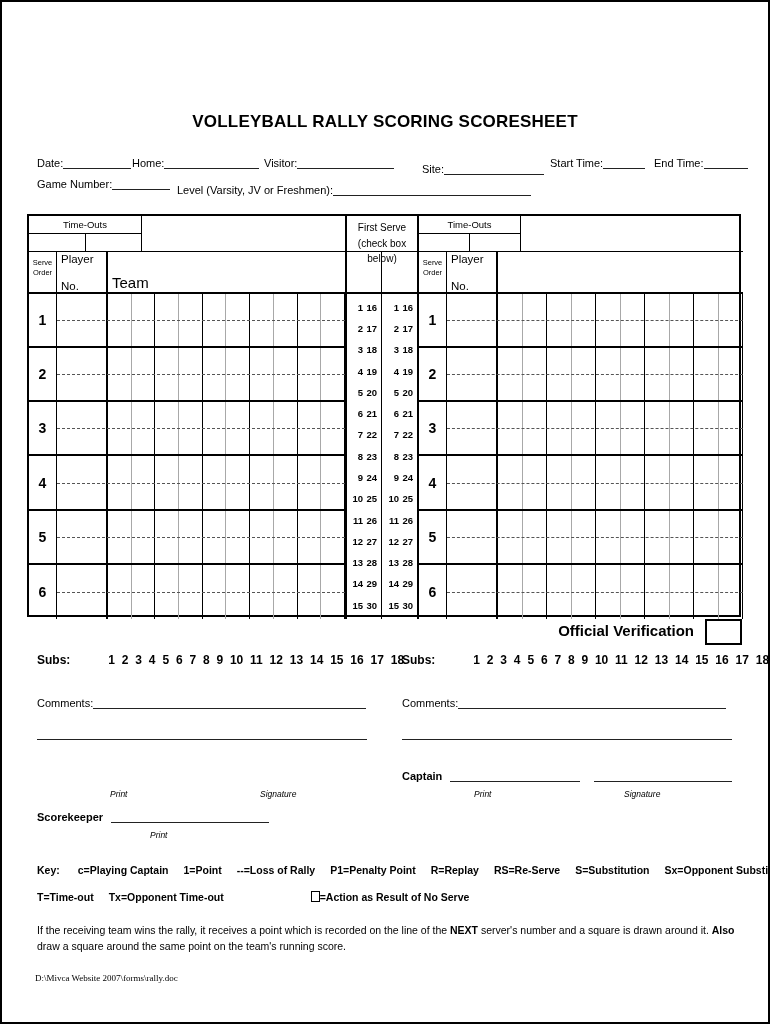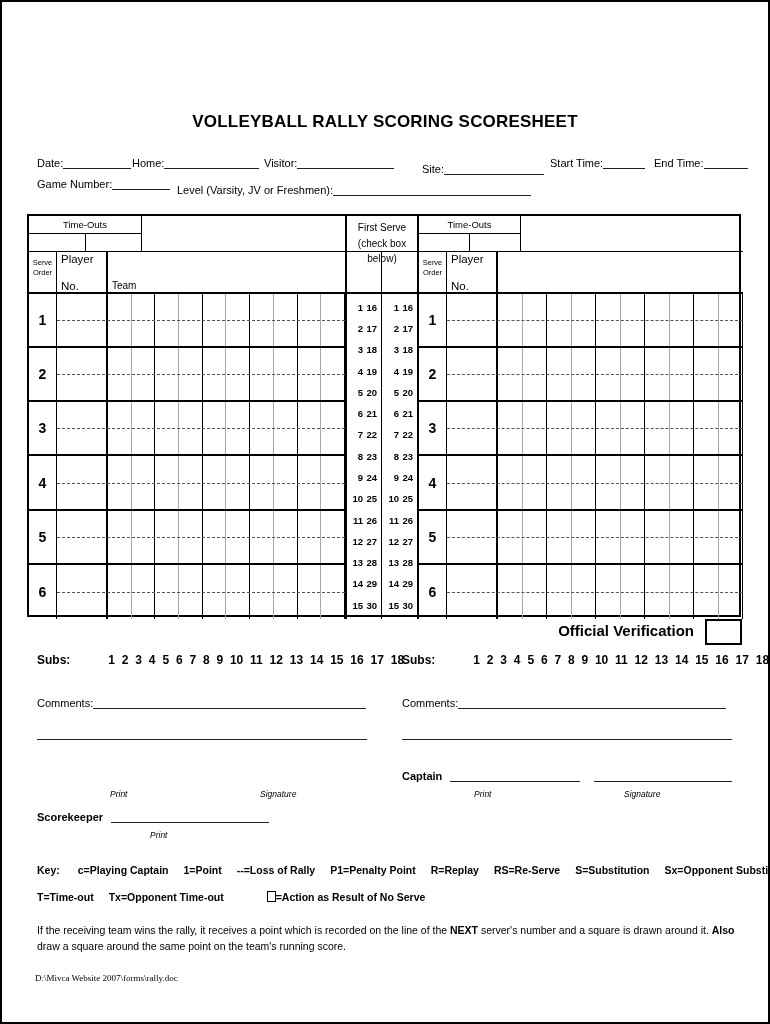--- a/index.html
+++ b/index.html
@@ -98,21 +98,21 @@
     <div class="hb" style="left:0;top:35px;width:714px;height:0;border-top:1px solid #000"></div>
 
     <div class="hb" style="left:0;top:35px;width:28px;height:43px;border-right:1px solid #000;font-size:7.5px;text-align:center;padding-top:7px;line-height:1.35">
       <div>Serve</div>
       <div>Order</div>
     </div>
     <div class="hb" style="left:28px;top:35px;width:51px;height:43px;border-right:2px solid #000;font-size:11.5px;padding:2px 0 2px 4px;display:flex;flex-direction:column;justify-content:space-between">
       <div>Player</div>
       <div>No.</div>
     </div>
-    <div class="hb" style="left:79px;top:35px;width:237px;height:43px;font-size:10px;display:flex;align-items:flex-end;padding:16px 0 3px 4px">Team</div>
+    <div class="hb" style="left:79px;top:35px;width:237px;height:43px;font-size:15px;display:flex;align-items:flex-end;padding:16px 0 3px 4px">Team</div>
 
     <div class="hb" style="left:316px;top:35px;width:37px;height:43px;border-left:2px solid #000;border-right:1px solid #000"></div>
     <div class="hb" style="left:353px;top:35px;width:37px;height:43px;border-right:2px solid #000"></div>
 
     <div class="hb" style="left:390px;top:35px;width:28px;height:43px;border-right:1px solid #000;font-size:7.5px;text-align:center;padding-top:7px;line-height:1.35">
       <div>Serve</div>
       <div>Order</div>
     </div>
     <div class="hb" style="left:418px;top:35px;width:51px;height:43px;border-right:2px solid #000;font-size:11.5px;padding:2px 0 2px 4px;display:flex;flex-direction:column;justify-content:space-between">
       <div>Player</div>
@@ -462,19 +462,19 @@
 
   <div class="sig" style="left:35px;top:809px">
     <span>Scorekeeper</span><span class="ul" style="width:158px"></span>
   </div>
   <div class="slabel" style="left:148px;top:828px">Print</div>
 
   <div class="key" style="top:862px">
     <span class="key-item" style="margin-right:18px">Key:</span><span><span class="key-item">c=Playing Captain</span><span class="key-item">1=Point</span><span class="key-item">--=Loss of Rally</span><span class="key-item">P1=Penalty Point</span><span class="key-item">R=Replay</span><span class="key-item">RS=Re-Serve</span><span class="key-item">S=Substitution</span><span class="key-item">Sx=Opponent Substitution</span></span>
   </div>
   <div class="key" style="top:889px">
-    <span><span class="key-item">T=Time-out</span><span class="key-item">Tx=Opponent Time-out</span></span><span style="margin-left:28px"><span class="sq"></span><span>=Action as Result of No Serve</span></span>
+    <span><span class="key-item">T=Time-out</span><span class="key-item">Tx=Opponent Time-out</span></span><span style="margin-left:72px"><span class="sq"></span><span>=Action as Result of No Serve</span></span>
   </div>
 
   <div class="note"><span>If the receiving team wins the rally, it receives a point which is recorded on the line of the </span><span style="font-weight: bold;">NEXT</span><span> server's number and a square is drawn around it. </span><span style="font-weight: bold;">Also</span><span> draw a square around the same point on the team's running score.</span></div>
 
   <div class="footer">D:\Mivca Website 2007\forms\rally.doc</div>
 </div>
 
 </body></html>

